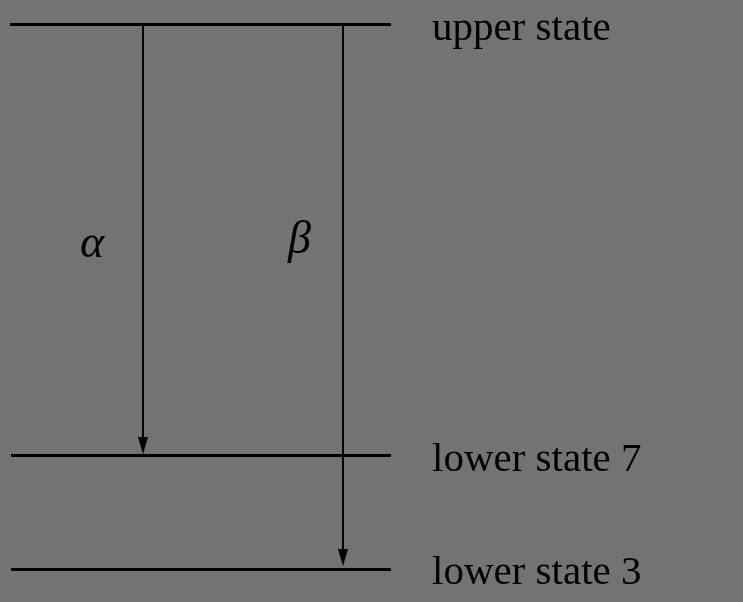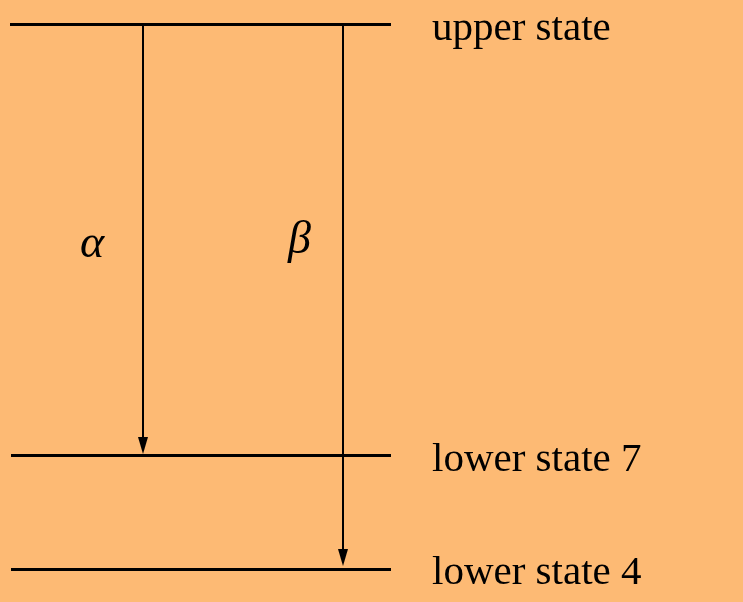--- a/index.html
+++ b/index.html
@@ -4,21 +4,21 @@
 <style>
   html, body {
     margin: 0;
     padding: 0;
     background: #ffffff;
   }
   .canvas {
     position: relative;
     width: 743px;
     height: 602px;
-    background: #fdba74;
+    background: #737373;
     overflow: hidden;
     font-family: "Liberation Serif", "DejaVu Serif", serif;
     color: #000000;
   }
   .level-line {
     position: absolute;
     height: 3px;
     background: #000000;
   }
   .level-line.upper  { left: 10px; top: 23px;  width: 381px; }
@@ -77,18 +77,18 @@
   <div class="level-line lower2"></div>
 
   <div class="arrow-shaft alpha"></div>
   <div class="arrow-head alpha"></div>
 
   <div class="arrow-shaft beta"></div>
   <div class="arrow-head beta"></div>
 
   <div class="level-label upper">upper state</div>
   <div class="level-label lower1">lower state 7</div>
-  <div class="level-label lower2">lower state 4</div>
+  <div class="level-label lower2">lower state 3</div>
 
   <div class="transition-label alpha">α</div>
   <div class="transition-label beta">β</div>
 
 </div>
 
 </body></html>

